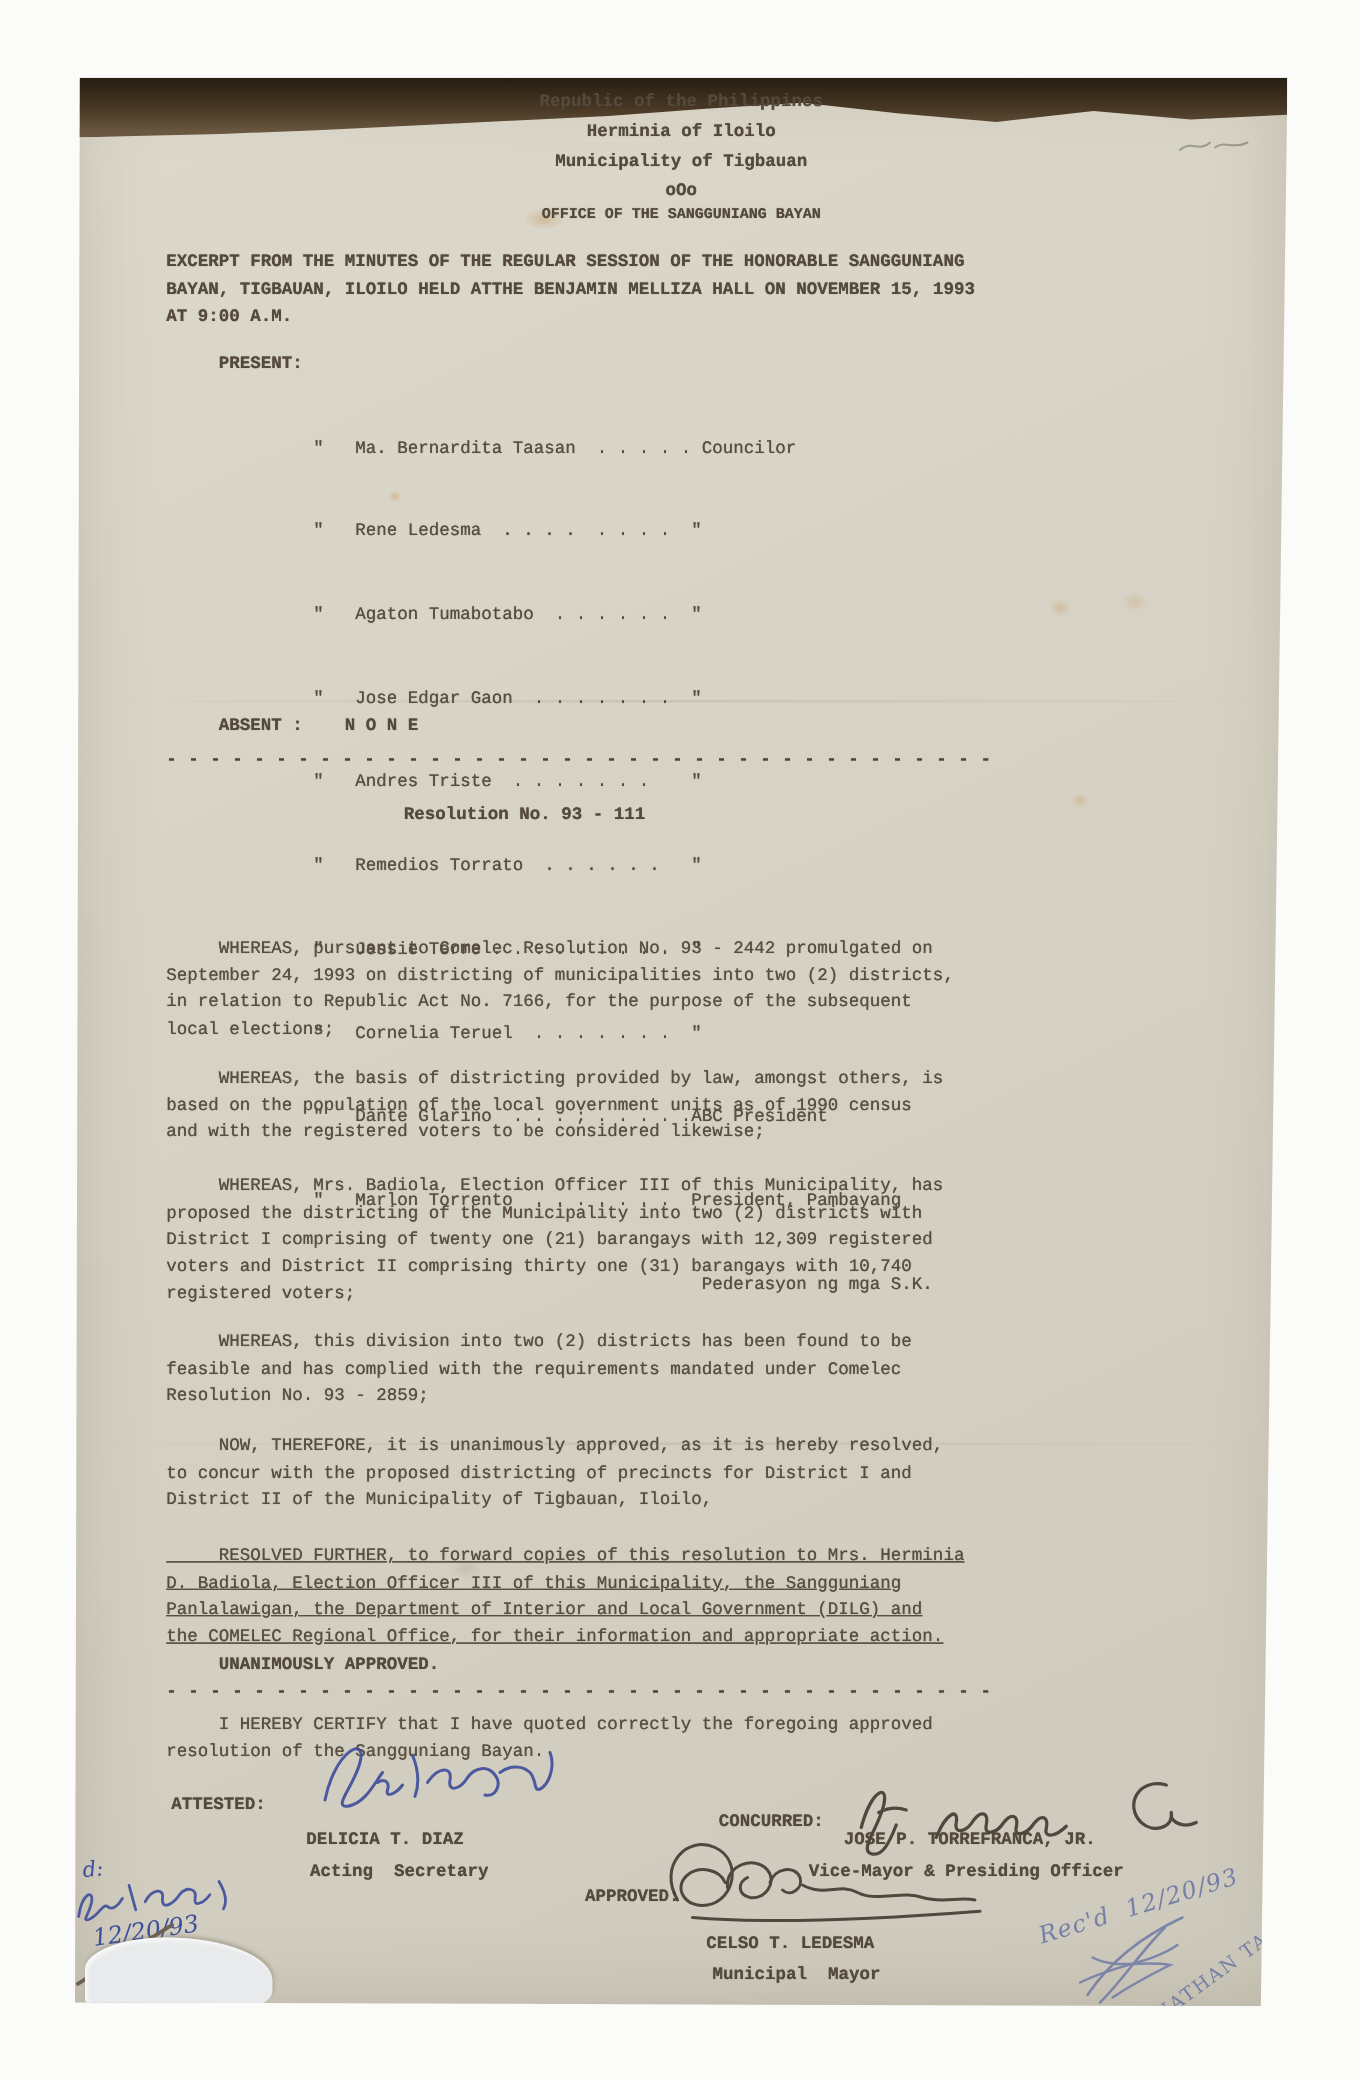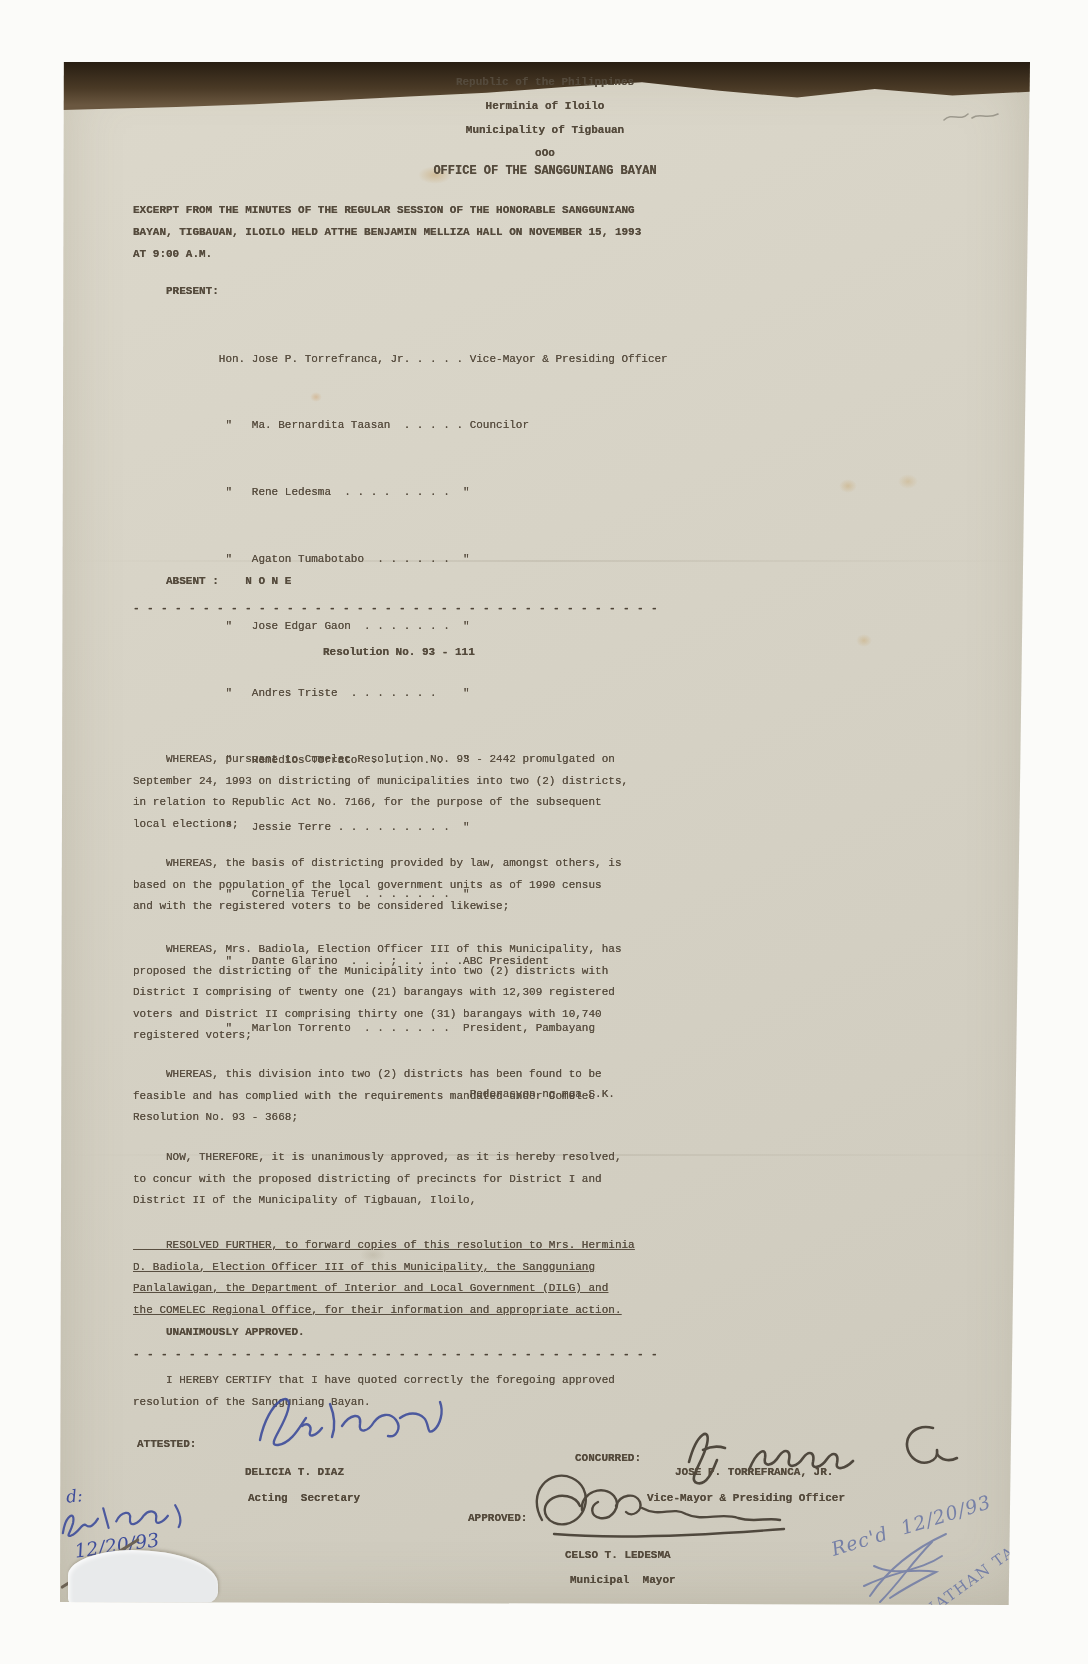--- a/index.html
+++ b/index.html
@@ -16,21 +16,21 @@
     clip-path:polygon(0.4% 0%, 100% 0%, 97.8% 100%, 0% 99.8%);
     box-shadow:inset 0 0 60px rgba(120,110,85,0.25), 4px 6px 14px rgba(0,0,0,0.18);
     overflow:hidden;
   }
   .torn-top {
     position:absolute; left:0; top:0; width:100%; height:48px;
     background:linear-gradient(#271d12,#4a3a26 55%,#6a5740 90%);
     clip-path:polygon(0 0,100% 0,100% 62%,92% 70%,84% 56%,76% 74%,68% 60%,60% 42%,52% 52%,44% 64%,36% 72%,28% 80%,20% 88%,12% 94%,4% 98%,0 100%);
   }
   .tw { position:absolute; white-space:pre; color:#584e40;
-        font-size:11px; line-height:21.5px;
+        font-size:14px; line-height:21.5px;
         text-shadow:0 0 0.6px rgba(78,66,50,0.85); }
   .b { font-weight:700; color:#544a3c; }
   .center { left:0; width:970px; text-align:center; }
   .attend { line-height:22.3px; }
   .dashes { letter-spacing:0.4px; color:#4e4437; font-weight:700; }
   .stain { position:absolute; border-radius:50%; pointer-events:none; }
   .hand-blue { position:absolute; color:#3e4d9b; font-family:"DejaVu Serif",serif;
                font-style:italic; white-space:pre; }
   .hand-pencil { position:absolute; color:#6a76a4; font-family:"DejaVu Serif",serif;
                  font-style:italic; white-space:pre; opacity:0.88; }
@@ -75,21 +75,20 @@
     <div class="tw b center" style="top:58px;">Municipality of Tigbauan</div>
     <div class="tw b center" style="top:81px;">oOo</div>
     <div class="tw b center" style="top:99px;font-size:12px;">OFFICE OF THE SANGGUNIANG BAYAN</div>
 
     <div class="tw b" style="left:73px;top:137px;line-height:22px;">EXCERPT FROM THE MINUTES OF THE REGULAR SESSION OF THE HONORABLE SANGGUNIANG
 BAYAN, TIGBAUAN, ILOILO HELD ATTHE BENJAMIN MELLIZA HALL ON NOVEMBER 15, 1993
 AT 9:00 A.M.</div>
 
     <div class="tw b" style="left:73px;top:219px;">     PRESENT:</div>
     <div class="tw attend" style="left:73px;top:241px;">
-      <div>             Hon. Jose P. Torrefranca, Jr. . . . . Vice-Mayor &amp; Presiding Officer</div>
       <div>              "   Ma. Bernardita Taasan  . . . . . Councilor</div>
       <div>              "   Rene Ledesma  . . . .  . . . .  "</div>
       <div>              "   Agaton Tumabotabo  . . . . . .  "</div>
       <div>              "   Jose Edgar Gaon  . . . . . . .  "</div>
       <div>              "   Andres Triste  . . . . . . .    "</div>
       <div>              "   Remedios Torrato  . . . . . .   "</div>
       <div>              "   Jessie Terre . . . . . . . . .  "</div>
       <div>              "   Cornelia Teruel  . . . . . . .  "</div>
       <div>              "   Dante Glarino  . . . ; . . . . .ABC President</div>
       <div>              "   Marlon Torrento  . . . . . . .  President, Pambayang</div>
@@ -108,21 +107,21 @@
     <div class="tw" style="left:73px;top:791px;">     WHEREAS, the basis of districting provided by law, amongst others, is
 based on the population of the local government units as of 1990 census
 and with the registered voters to be considered likewise;</div>
     <div class="tw" style="left:73px;top:877px;">     WHEREAS, Mrs. Badiola, Election Officer III of this Municipality, has
 proposed the districting of the Municipality into two (2) districts with
 District I comprising of twenty one (21) barangays with 12,309 registered
 voters and District II comprising thirty one (31) barangays with 10,740
 registered voters;</div>
     <div class="tw" style="left:73px;top:1002px;">     WHEREAS, this division into two (2) districts has been found to be
 feasible and has complied with the requirements mandated under Comelec
-Resolution No. 93 - 3668;</div>
+Resolution No. 93 - 2859;</div>
     <div class="tw" style="left:73px;top:1085px;">     NOW, THEREFORE, it is unanimously approved, as it is hereby resolved,
 to concur with the proposed districting of precincts for District I and
 District II of the Municipality of Tigbauan, Iloilo,</div>
     <div class="tw" style="left:73px;top:1173px;text-decoration:underline;">     RESOLVED FURTHER, to forward copies of this resolution to Mrs. Herminia
 D. Badiola, Election Officer III of this Municipality, the Sangguniang
 Panlalawigan, the Department of Interior and Local Government (DILG) and
 the COMELEC Regional Office, for their information and appropriate action.</div>
     <div class="tw b" style="left:73px;top:1260px;">     UNANIMOUSLY APPROVED.</div>
 
     <div class="tw dashes" style="left:73px;top:1282px;">- - - - - - - - - - - - - - - - - - - - - - - - - - - - - - - - - - - - - -</div>

